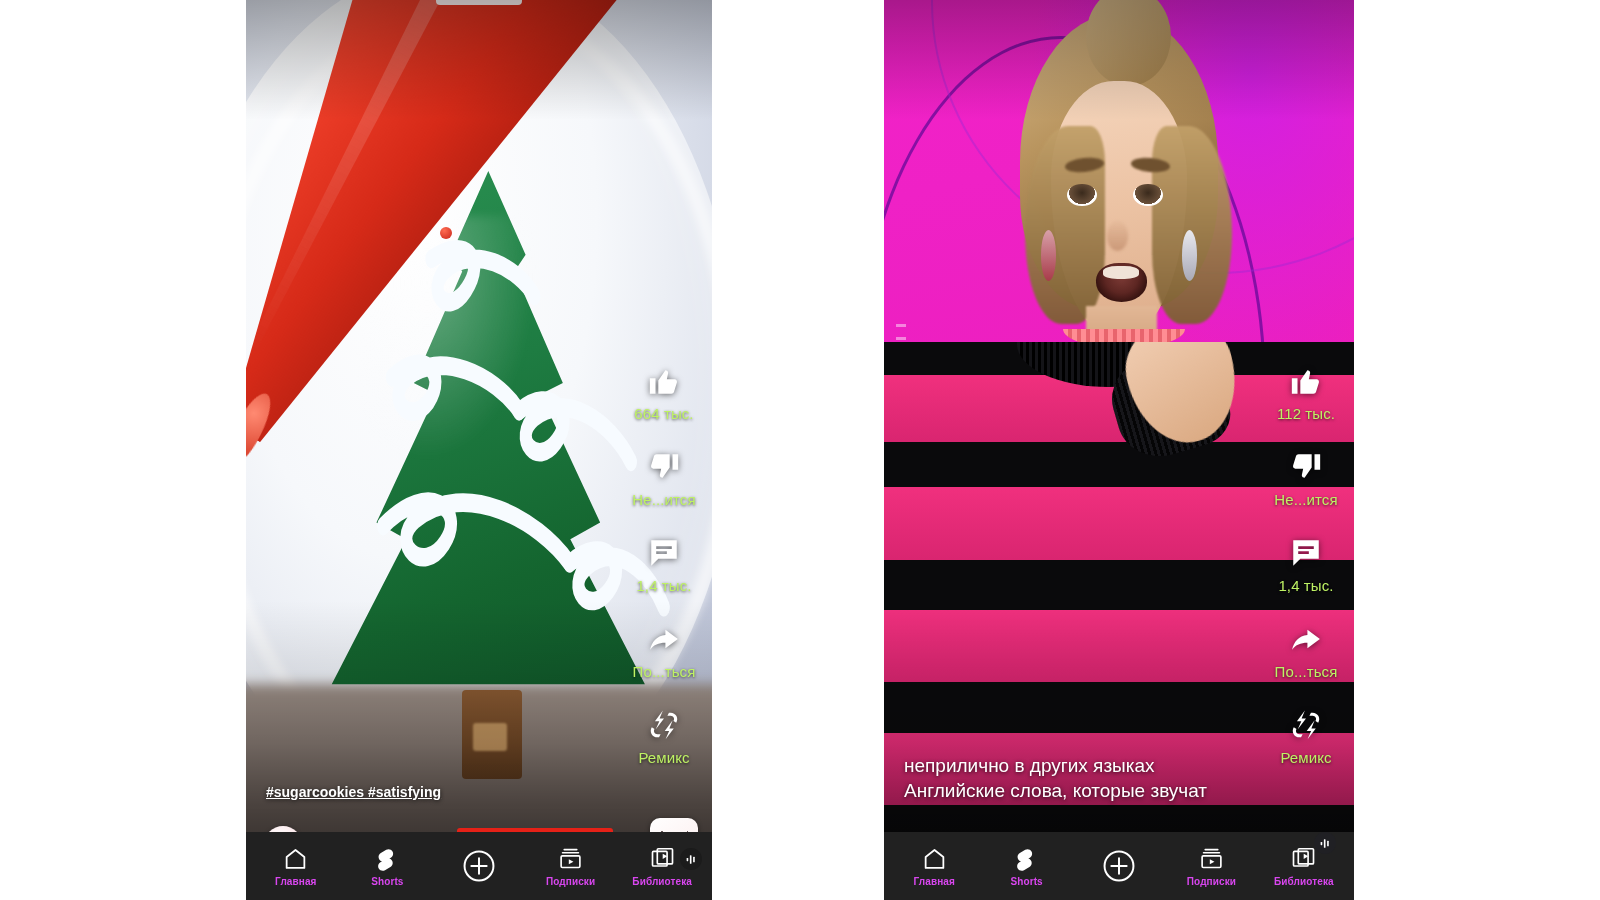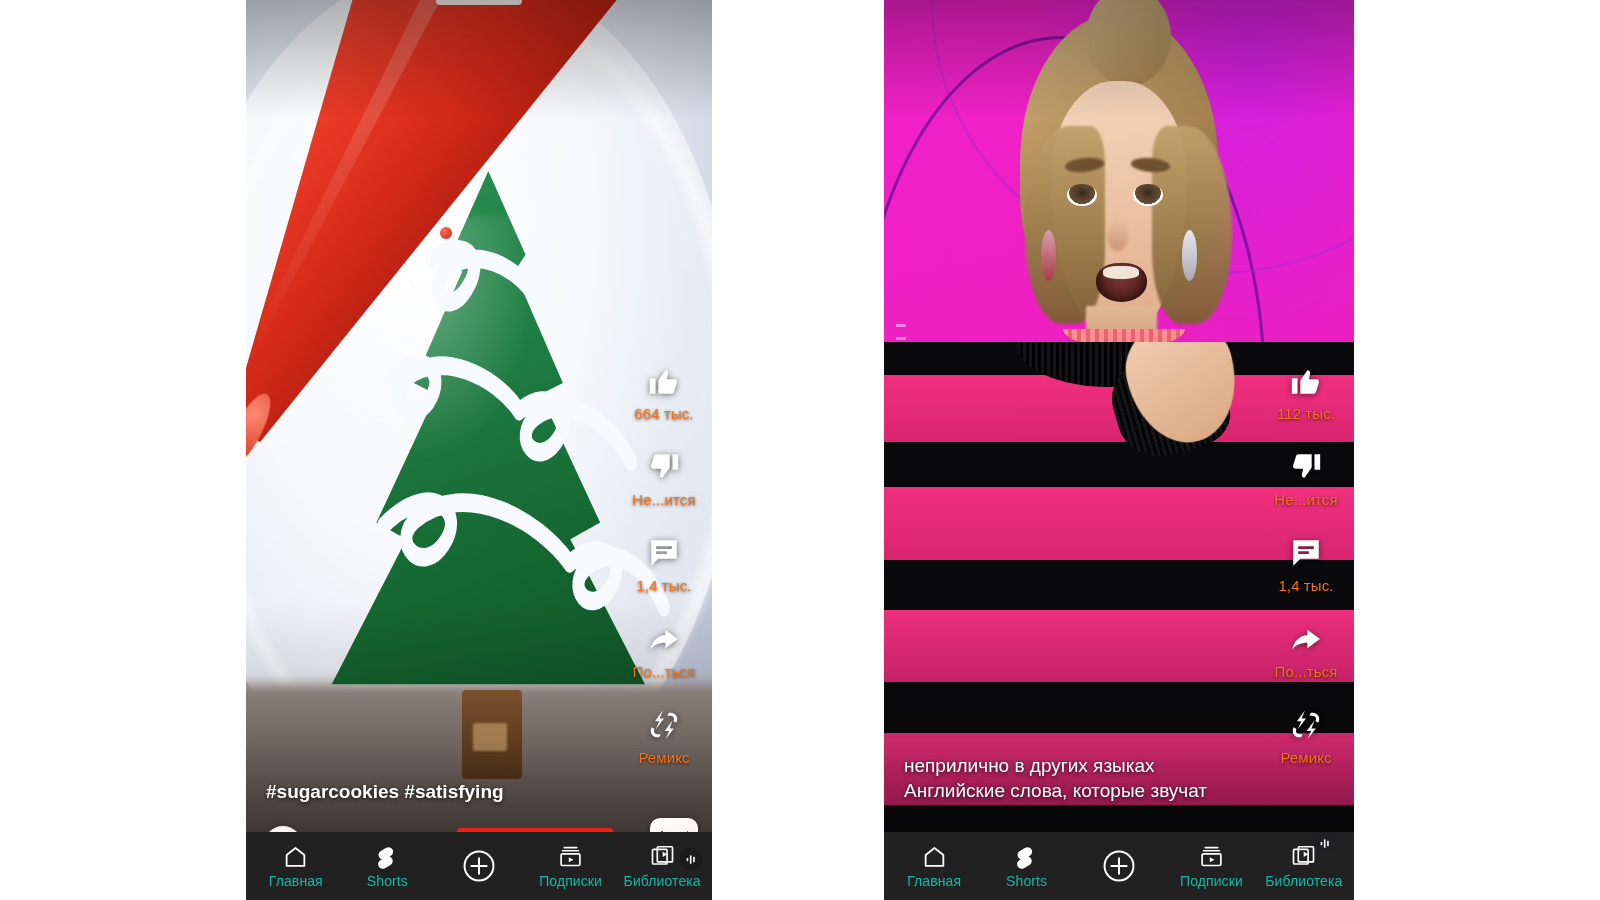--- a/index.html
+++ b/index.html
@@ -137,29 +137,29 @@
   .scrim-bottom{position:absolute;left:0;right:0;bottom:0;height:300px;
     background:linear-gradient(0deg,rgba(0,0,0,.58),rgba(0,0,0,.16) 52%,rgba(0,0,0,0));pointer-events:none;}
 
   
   .rail{position:absolute;right:6px;bottom:134px;width:84px;
     display:flex;flex-direction:column;align-items:center;gap:26px;}
   .rail-item{display:flex;flex-direction:column;align-items:center;gap:5px;cursor:pointer;}
   .rail-ico{width:38px;height:38px;display:flex;align-items:center;justify-content:center;
     filter:drop-shadow(0 1px 3px rgba(0,0,0,.55));}
   .rail-ico svg{width:34px;height:34px;fill:#fff;}
-  .rail-lbl{color:#f97316;font-size:15px;font-weight:500;white-space:nowrap;
+  .rail-lbl{color:#bef264;font-size:15px;font-weight:500;white-space:nowrap;
     text-shadow:0 1px 3px rgba(0,0,0,.7);letter-spacing:.1px;}
 
   
   .caption{position:absolute;left:20px;right:96px;bottom:96px;color:#fff;}
   .cap-title{font-size:19px;line-height:24px;font-weight:400;
     text-shadow:0 1px 4px rgba(0,0,0,.8);margin-bottom:1px;}
-  .cap-tags{font-size:19px;line-height:24px;font-weight:700;
-    text-shadow:0 1px 4px rgba(0,0,0,.8);}
+  .cap-tags{font-size:14px;line-height:24px;font-weight:700;
+    text-shadow:0 1px 4px rgba(0,0,0,.8);text-decoration:underline;}
   .cap-tags span{display:block;}
 
   
   .chrow{position:absolute;left:18px;right:96px;bottom:36px;
     display:flex;align-items:center;gap:10px;}
   .avatar{width:38px;height:38px;border-radius:50%;flex:none;overflow:hidden;
     background:radial-gradient(circle at 40% 35%,#ffffff 0%,#fdeef0 45%,#f7d9dd 100%);
     position:relative;box-shadow:0 1px 4px rgba(0,0,0,.4);}
   .avatar::before{content:"";position:absolute;left:4px;top:16px;width:30px;height:12px;
     background:linear-gradient(90deg,#f6c9cf,#fbe0e2);border-radius:50%;opacity:.85;}
@@ -192,21 +192,21 @@
   .sound-badge svg{width:13px;height:13px;fill:#fff;}
   .sound-badge.solo{right:18px;bottom:46px;background:#202024;}
 
   
   .nav{position:absolute;left:0;right:0;bottom:0;height:68px;background:#212121;
     display:flex;align-items:center;justify-content:space-around;padding:0 4px;}
   .nav-item{display:flex;flex-direction:column;align-items:center;gap:4px;cursor:pointer;
     flex:1;min-width:0;}
   .nav-ico{height:26px;display:flex;align-items:center;justify-content:center;}
   .nav-ico svg{width:25px;height:25px;}
-  .nav-lbl{color:#14b8a6;font-size:14px;font-weight:400;white-space:nowrap;letter-spacing:.1px;}
+  .nav-lbl{color:#d946ef;font-size:10px;font-weight:700;white-space:nowrap;letter-spacing:.1px;}
   .nav-item.create .nav-ico svg{width:34px;height:34px;}
   .nav-item.create{gap:0;}
 
   .topnotch{position:absolute;left:50%;transform:translateX(-50%);top:0;
     width:86px;height:5px;background:#fff;border-radius:0 0 4px 4px;opacity:.95;}
 </style>
 </head>
 <body>
 
 <div class="stage">

